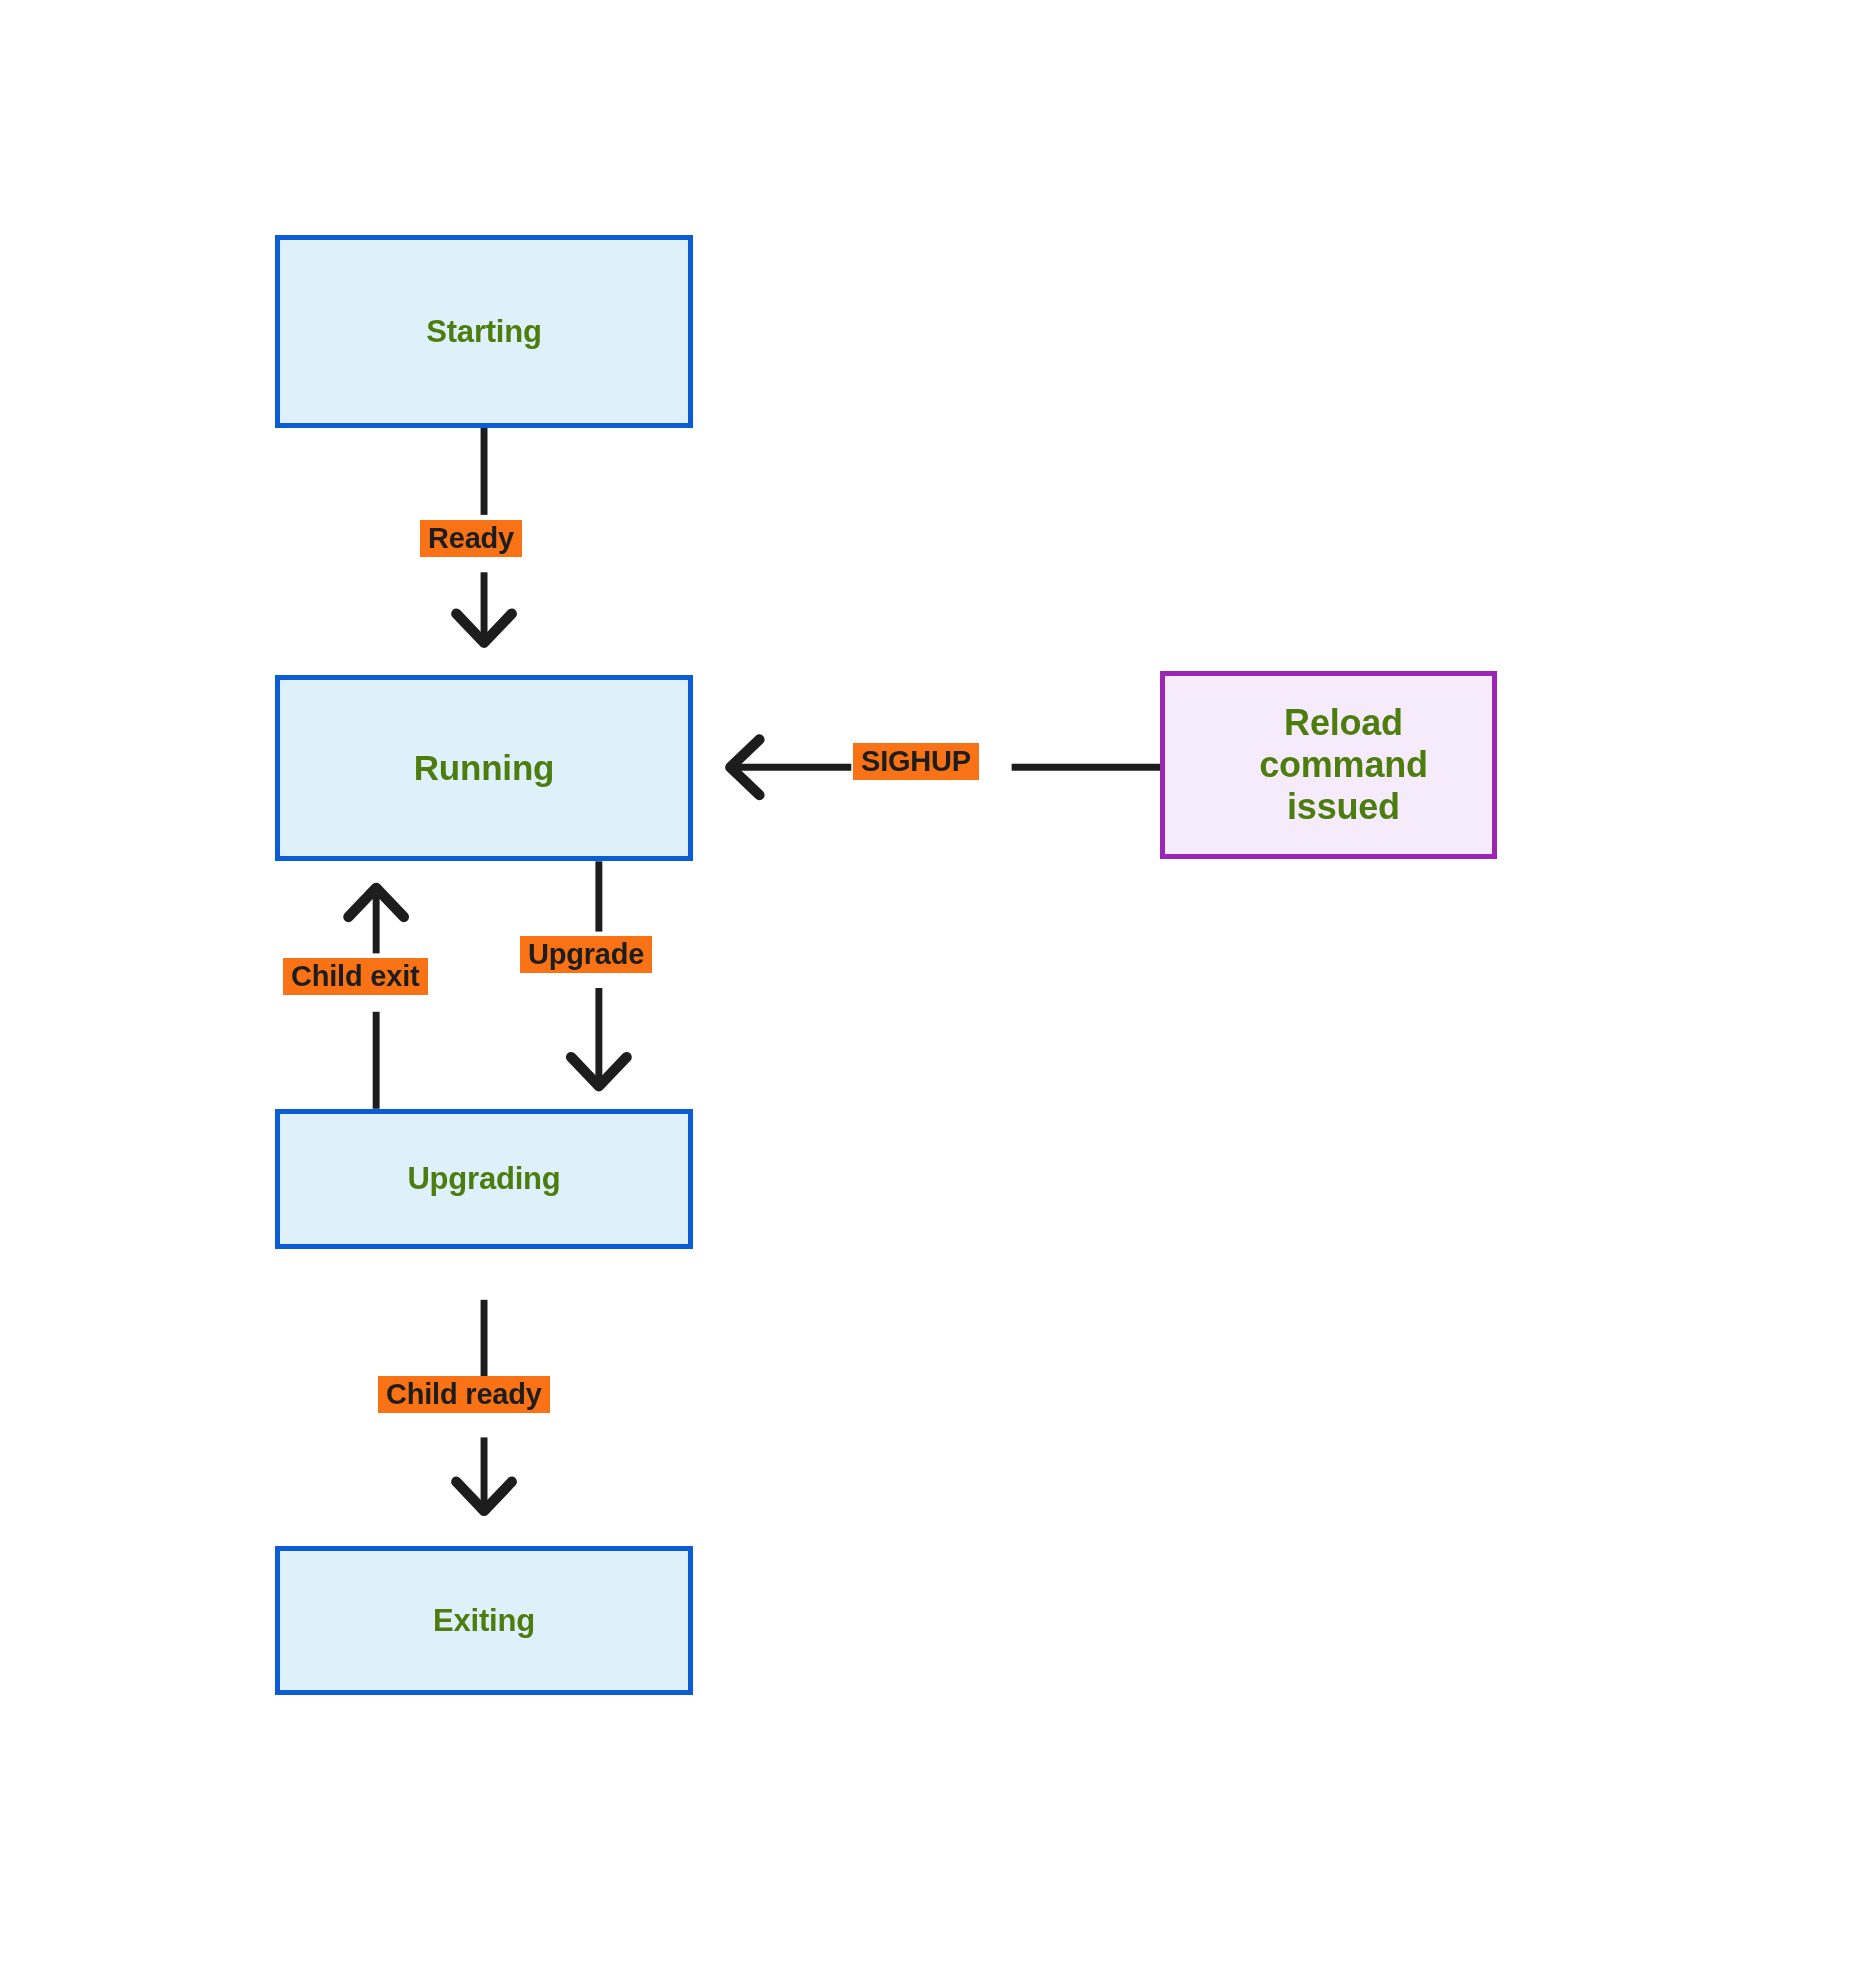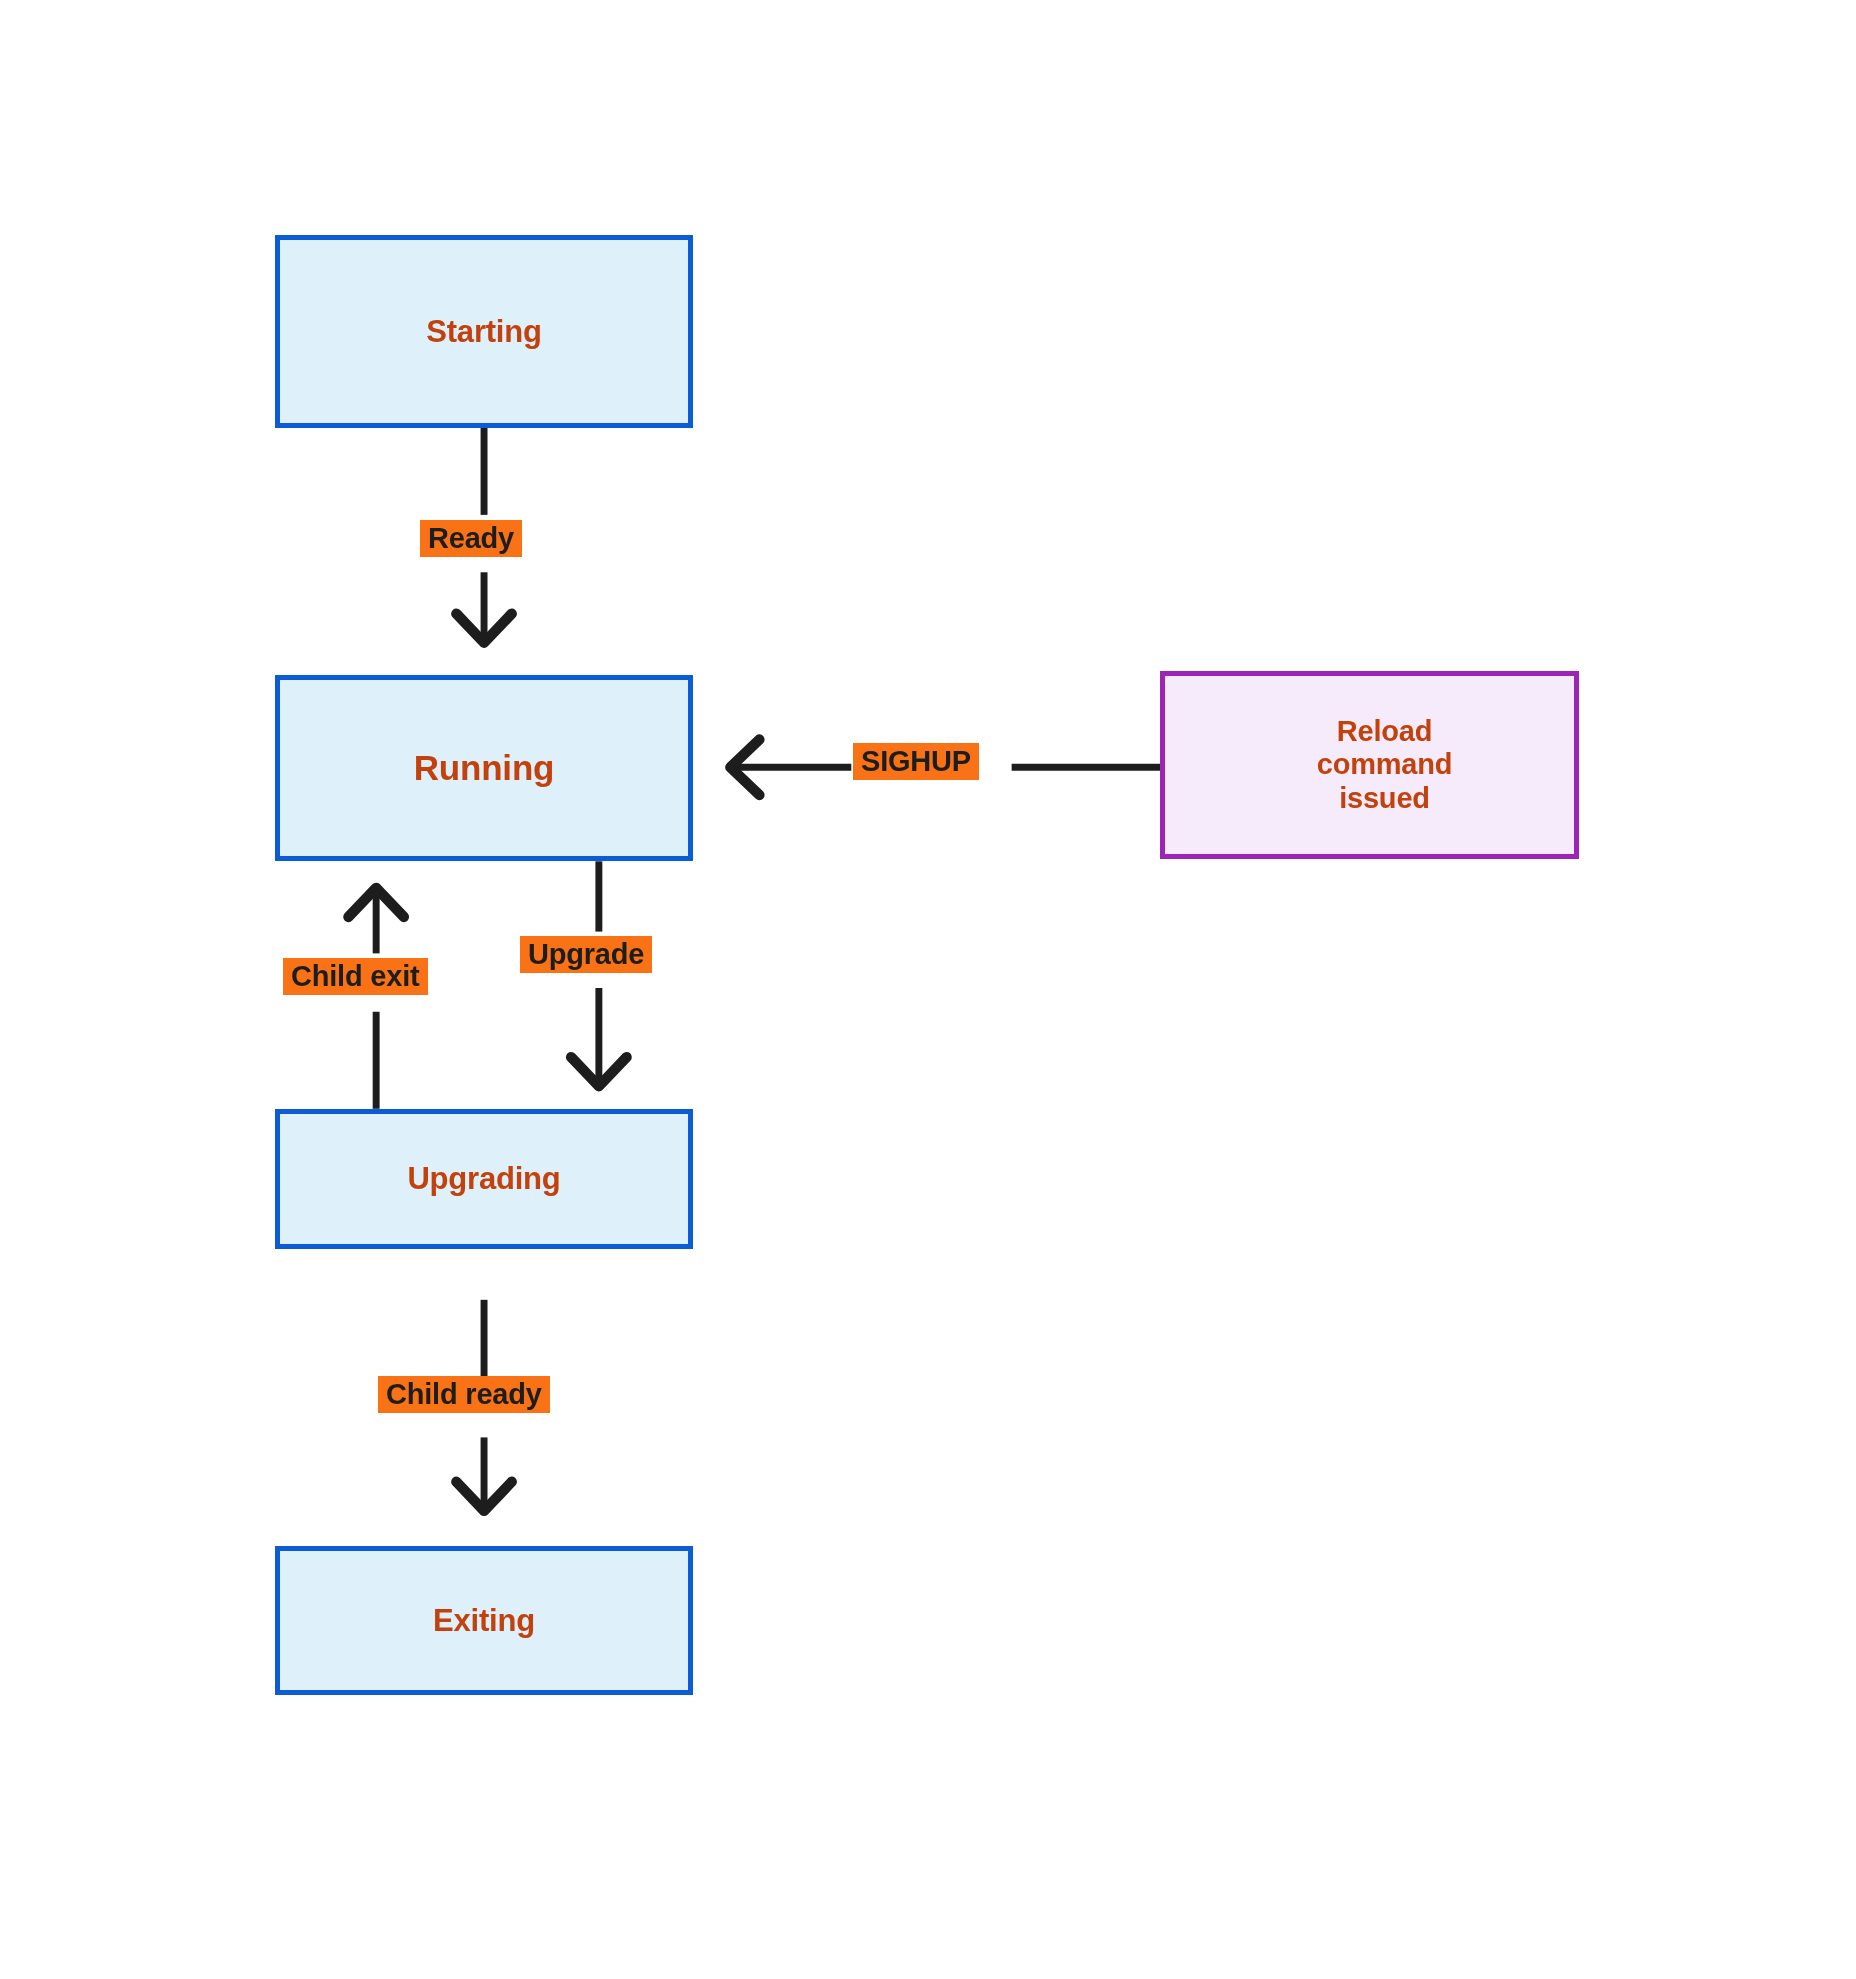--- a/index.html
+++ b/index.html
@@ -24,21 +24,21 @@
     width: 1856px;
     height: 1979px;
   }
   .node {
     position: absolute;
     box-sizing: border-box;
     display: flex;
     align-items: center;
     justify-content: center;
     text-align: center;
-    color: #c2410c;
+    color: #4d7c0f;
     font-weight: bold;
     line-height: 1.16;
     letter-spacing: -0.2px;
     z-index: 3;
   }
   .node-state {
     background: #DEF0FA;
     border: 5px solid #0B5CD5;
   }
   .node-event {
@@ -46,21 +46,21 @@
     border: 5px solid #9B26B6;
   }
   .node-label {
     pointer-events: none;
     white-space: pre-line;
   }
   #node-starting   { left: 275px; top: 235px;  width: 418px; height: 193px; font-size: 31px; }
   #node-running    { left: 275px; top: 675px;  width: 418px; height: 186px; font-size: 35px; }
   #node-upgrading  { left: 275px; top: 1109px; width: 418px; height: 140px; font-size: 31px; }
   #node-exiting    { left: 275px; top: 1546px; width: 418px; height: 149px; font-size: 31px; }
-  #node-reload     { left: 1160px; top: 671px; width: 419px; height: 188px; font-size: 29px; padding-left: 30px; }
+  #node-reload     { left: 1160px; top: 671px; width: 337px; height: 188px; font-size: 36px; padding-left: 30px; }
 
   .edge-label {
     position: absolute;
     color: #1d1d1d;
     font-weight: bold;
     font-size: 29px;
     letter-spacing: -0.2px;
     white-space: nowrap;
     background: #f97316;
     padding: 2px 8px;

